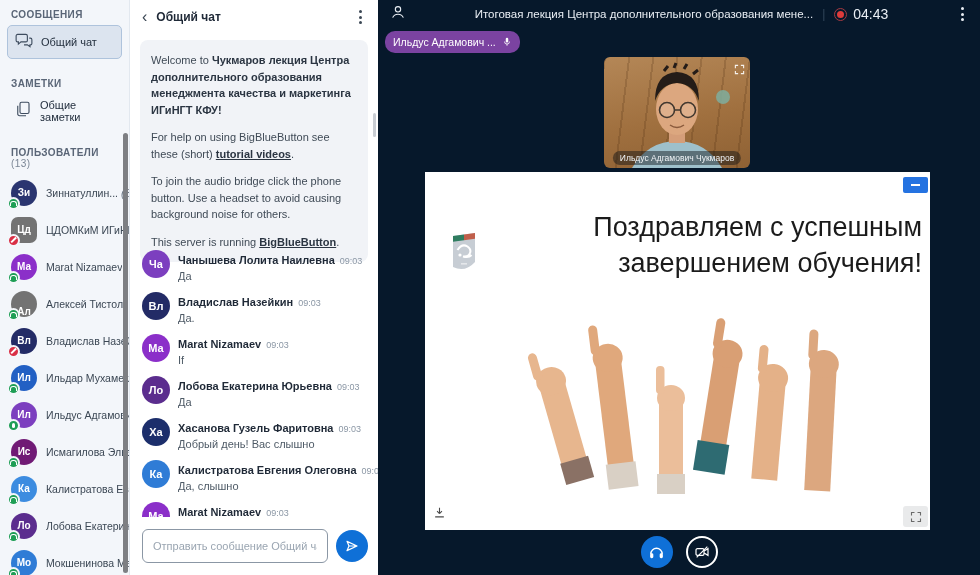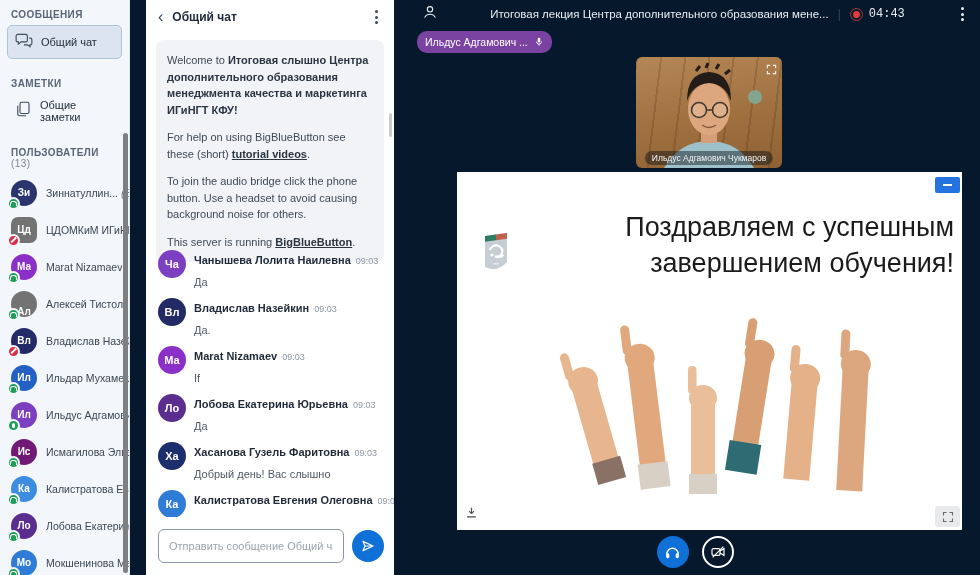--- a/index.html
+++ b/index.html
@@ -1,18 +1,18 @@
 <!DOCTYPE html>
 <html><head>
 <meta charset="utf-8">
 <style>
   * { margin:0; padding:0; box-sizing:border-box; }
   html,body { width:980px; height:575px; overflow:hidden; background:#06182B;
               font-family:"Liberation Sans", sans-serif; }
-  .app { display:flex; width:980px; height:575px;gap:16px; }
+  .app { display:flex; width:980px; height:575px; }
 
   
   .sidebar { width:130px; background:#F3F6FA; position:relative; flex:none;
              border-right:1px solid #E2E8EF; }
   .side-header { font-size:10px; font-weight:bold; color:#5A6677; letter-spacing:.4px;
                  padding:9px 11px 5px; }
   .side-header .count { font-weight:normal; color:#7A8695; }
   .side-item { display:flex; align-items:center; gap:8px; margin:0 7px; padding:5px 7px;
                border-radius:5px; cursor:pointer; }
   .side-item.selected { background:#DCE4EF; border:1px solid #AEC3DC; }
@@ -50,21 +50,21 @@
   .welcome { margin:8px 10px; background:#F1F3F7; border-radius:8px; padding:12px 11px;
              font-size:11px; line-height:1.5; color:#3F4A56; }
   .welcome p + p { margin-top:11px; }
   .welcome b { color:#2B3542; }
   .welcome a { color:#2B3542; font-weight:bold; text-decoration:underline; cursor:pointer; }
   .msgs { position:absolute; top:245px; left:0; right:0; bottom:58px; overflow:hidden; }
   .msg { display:flex; gap:8px; padding:5px 12px; }
   .msg .avatar { width:28px; height:28px; font-size:11px; }
   .msg-head { font-size:11px; font-weight:bold; color:#1F2937; white-space:nowrap; }
   .msg-head .time { font-size:9px; font-weight:normal; color:#8B97A5; margin-left:5px; }
-  .msg-text { font-size:11px; color:#4E5A66; margin-top:8px; }
+  .msg-text { font-size:11px; color:#4E5A66; margin-top:2px; }
   .chat-scrollbar { position:absolute; right:2px; top:113px; width:3px; height:24px;
                     background:#C9CDD3; border-radius:2px; }
   .chat-input-row { position:absolute; left:12px; right:10px; bottom:12px; display:flex;
                     gap:8px; align-items:center; }
   .chat-input { flex:1; height:34px; border:1px solid #8B97A5; border-radius:6px;
                 padding:0 10px; font-size:11px; color:#24303F; outline:none;
                 font-family:"Liberation Sans", sans-serif; background:#fff; }
   .chat-input::placeholder { color:#9AA5B1; }
   .send-btn { width:32px; height:32px; border-radius:50%; background:#0F70D7; border:none;
               cursor:pointer; display:flex; align-items:center; justify-content:center; flex:none; }
@@ -72,21 +72,21 @@
   
   .main { flex:1; position:relative; background:#06182B; }
   .topbar { height:28px; display:flex; align-items:center; padding:0 12px; }
   .topbar-center { flex:1; display:flex; align-items:center; justify-content:center; gap:9px; }
   .meeting-title { font-size:11.5px; color:#E9EEF4; white-space:nowrap; }
   .tb-sep { color:#33475C; font-size:12px; }
   .rec-wrap { display:flex; align-items:center; gap:6px; cursor:pointer; }
   .rec-dot { width:13px; height:13px; border-radius:50%; border:1px solid #A33A42;
              display:flex; align-items:center; justify-content:center; }
   .rec-dot i { width:7px; height:7px; border-radius:50%; background:#DE3B3B; }
-  .rec-time { font-size:12px; color:#E9EEF4;font-family:Liberation Mono, monospace; }
+  .rec-time { font-size:14px; color:#E9EEF4; }
   .dots-v.light i { background:#E9EEF4; }
   .talking-pill { position:absolute; left:7px; top:31px; height:22px; background:#7B43A1;
                   border-radius:10px; display:flex; align-items:center; gap:6px;
                   padding:0 8px; cursor:pointer; }
   .talking-pill span { color:#fff; font-size:10.5px; white-space:nowrap; }
 
   
   .webcam { position:absolute; left:226px; top:57px; width:146px; height:111px;
             border-radius:6px; overflow:hidden;
             background:
@@ -248,21 +248,21 @@
     <div class="chat-header">
       <span class="chat-back">‹</span>
       <span class="chat-title">Общий чат</span>
       <span class="dots-v">
           <i></i>
           <i></i>
           <i></i>
         </span>
     </div>
     <div class="welcome">
-      <p><span>Welcome to </span><b>Итоговая слышно Центра дополнительного образования менеджмента качества и маркетинга ИГиНГТ КФУ!</b></p>
+      <p><span>Welcome to </span><b>Чукмаров лекция Центра дополнительного образования менеджмента качества и маркетинга ИГиНГТ КФУ!</b></p>
       <p><span>For help on using BigBlueButton see these (short) </span><a>tutorial videos</a><span>.</span></p>
       <p>To join the audio bridge click the phone button. Use a headset to avoid causing background noise for others.</p>
       <p><span>This server is running </span><a>BigBlueButton</a><span>.</span></p>
     </div>
     <div class="msgs">
 
         <div class="msg">
           <span class="avatar" style="background: rgb(124, 63, 191);">
             <span>Ча</span>
           </span>

